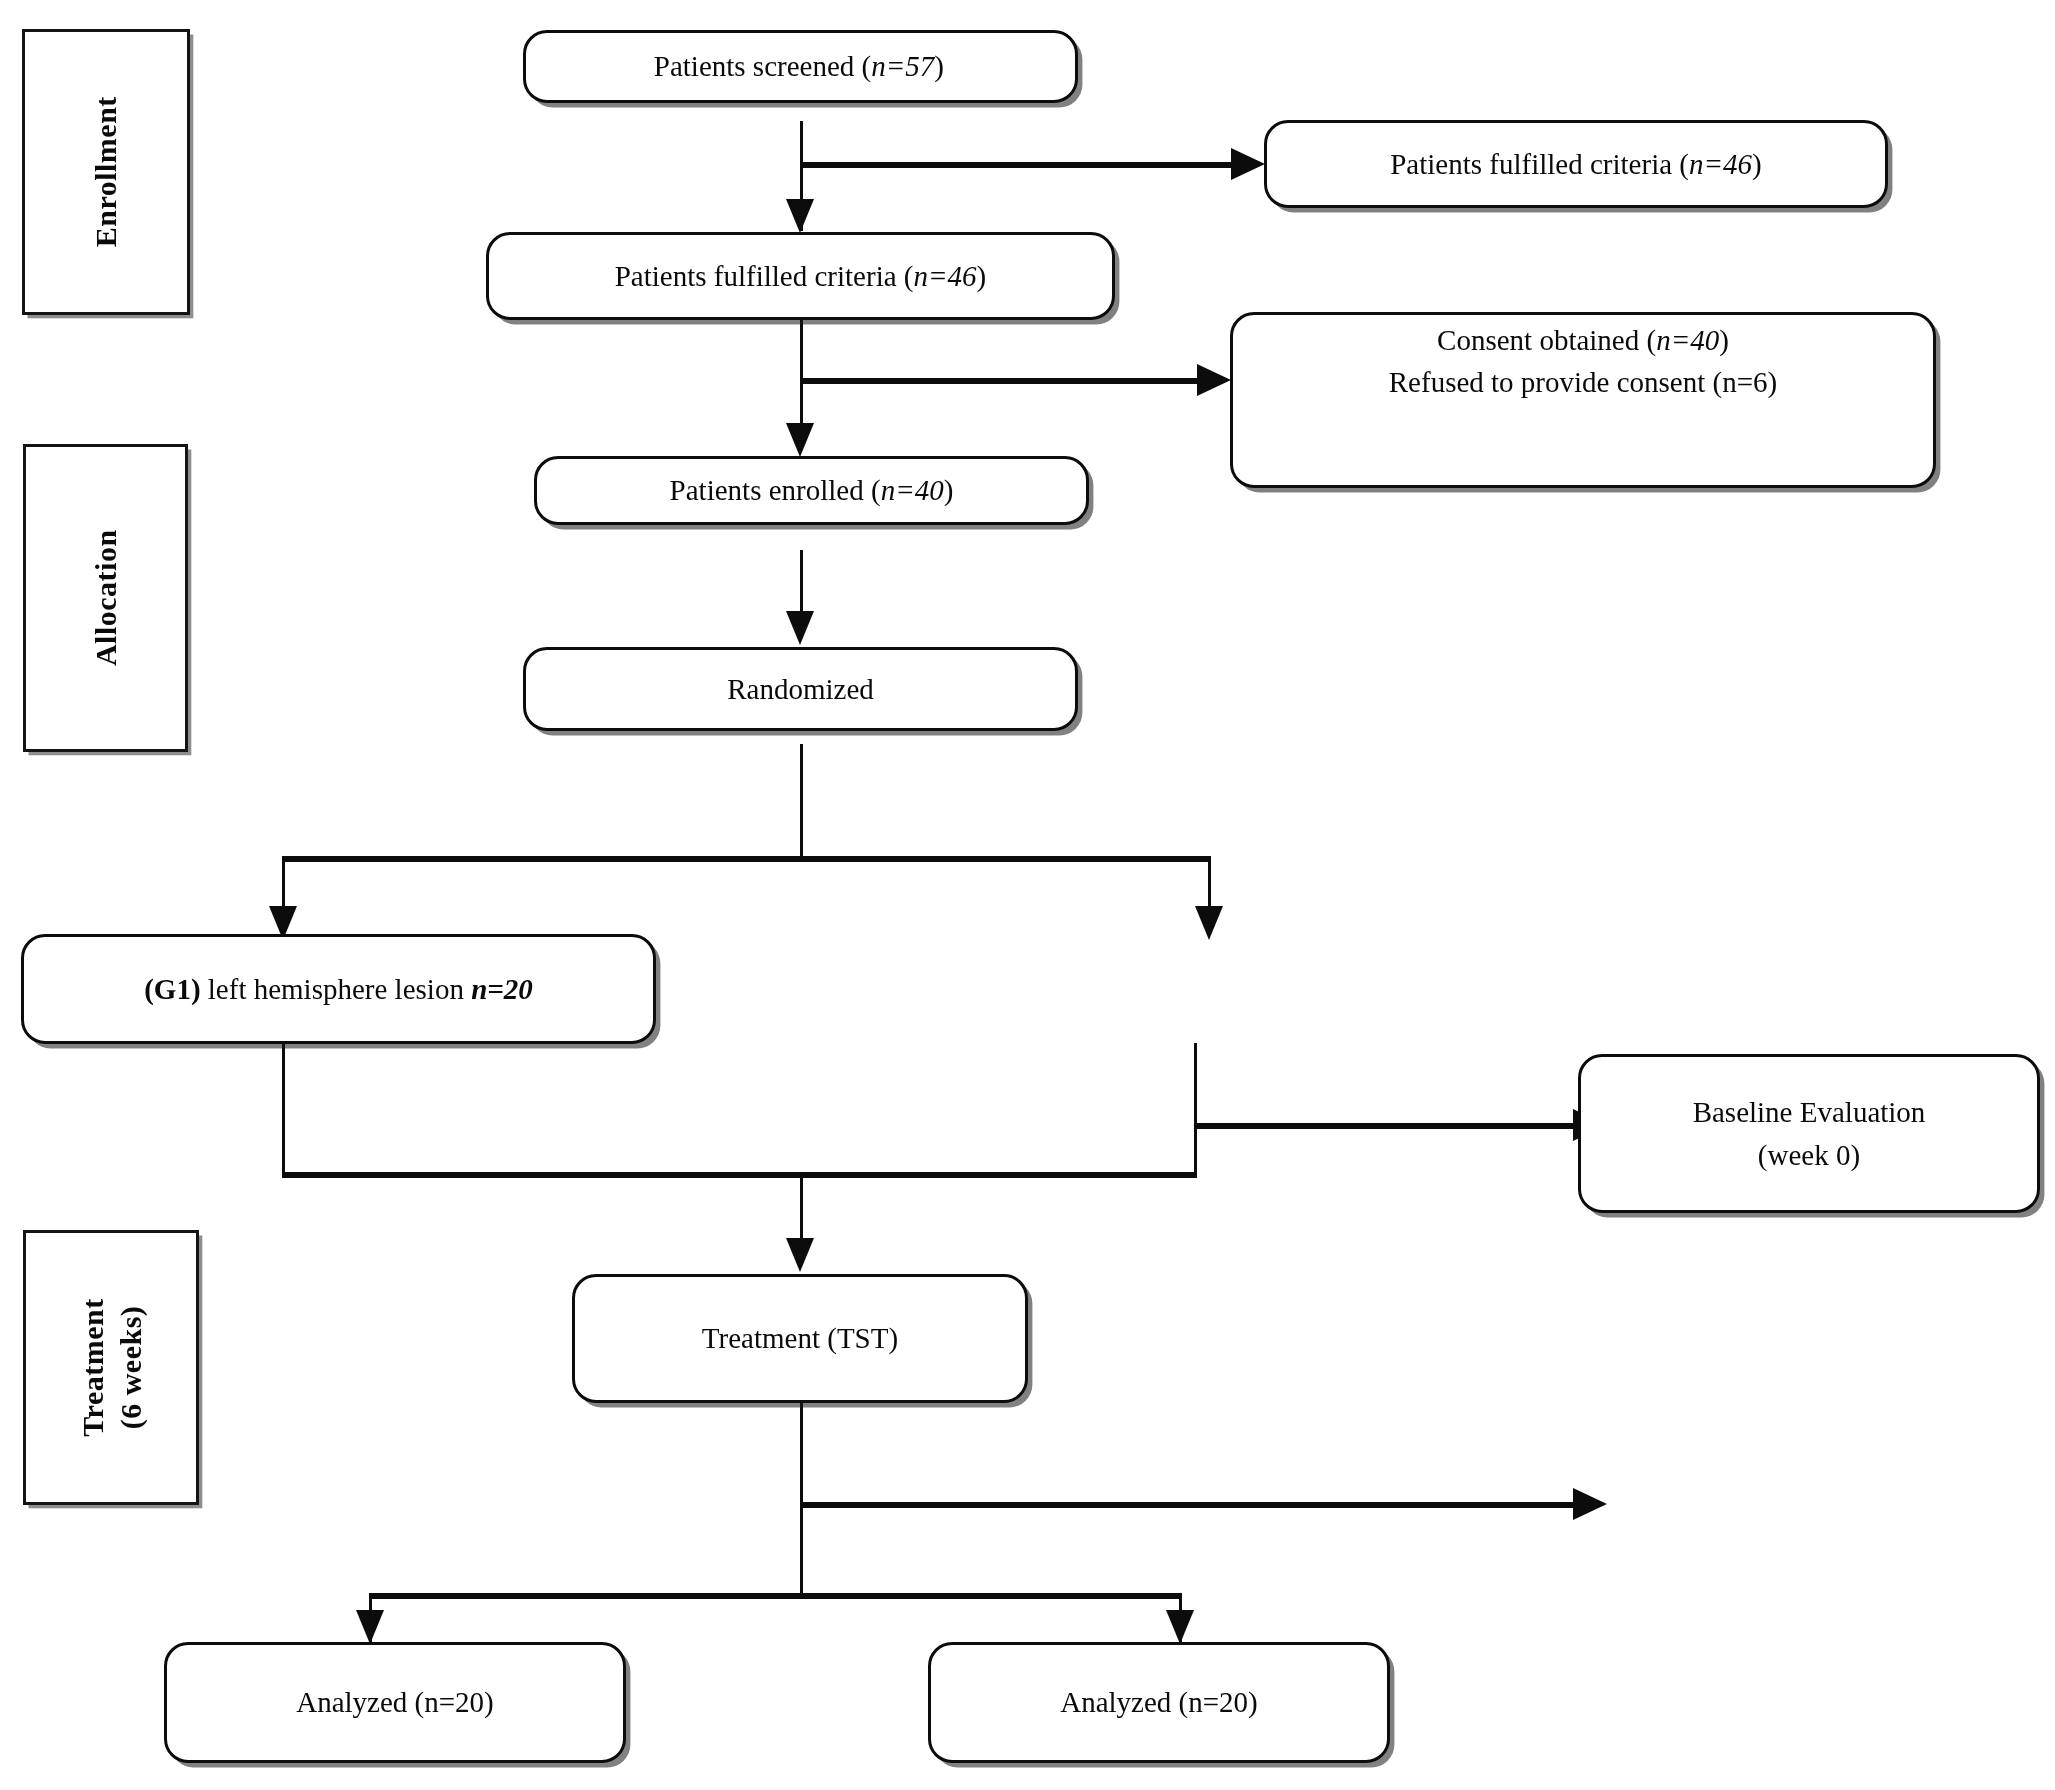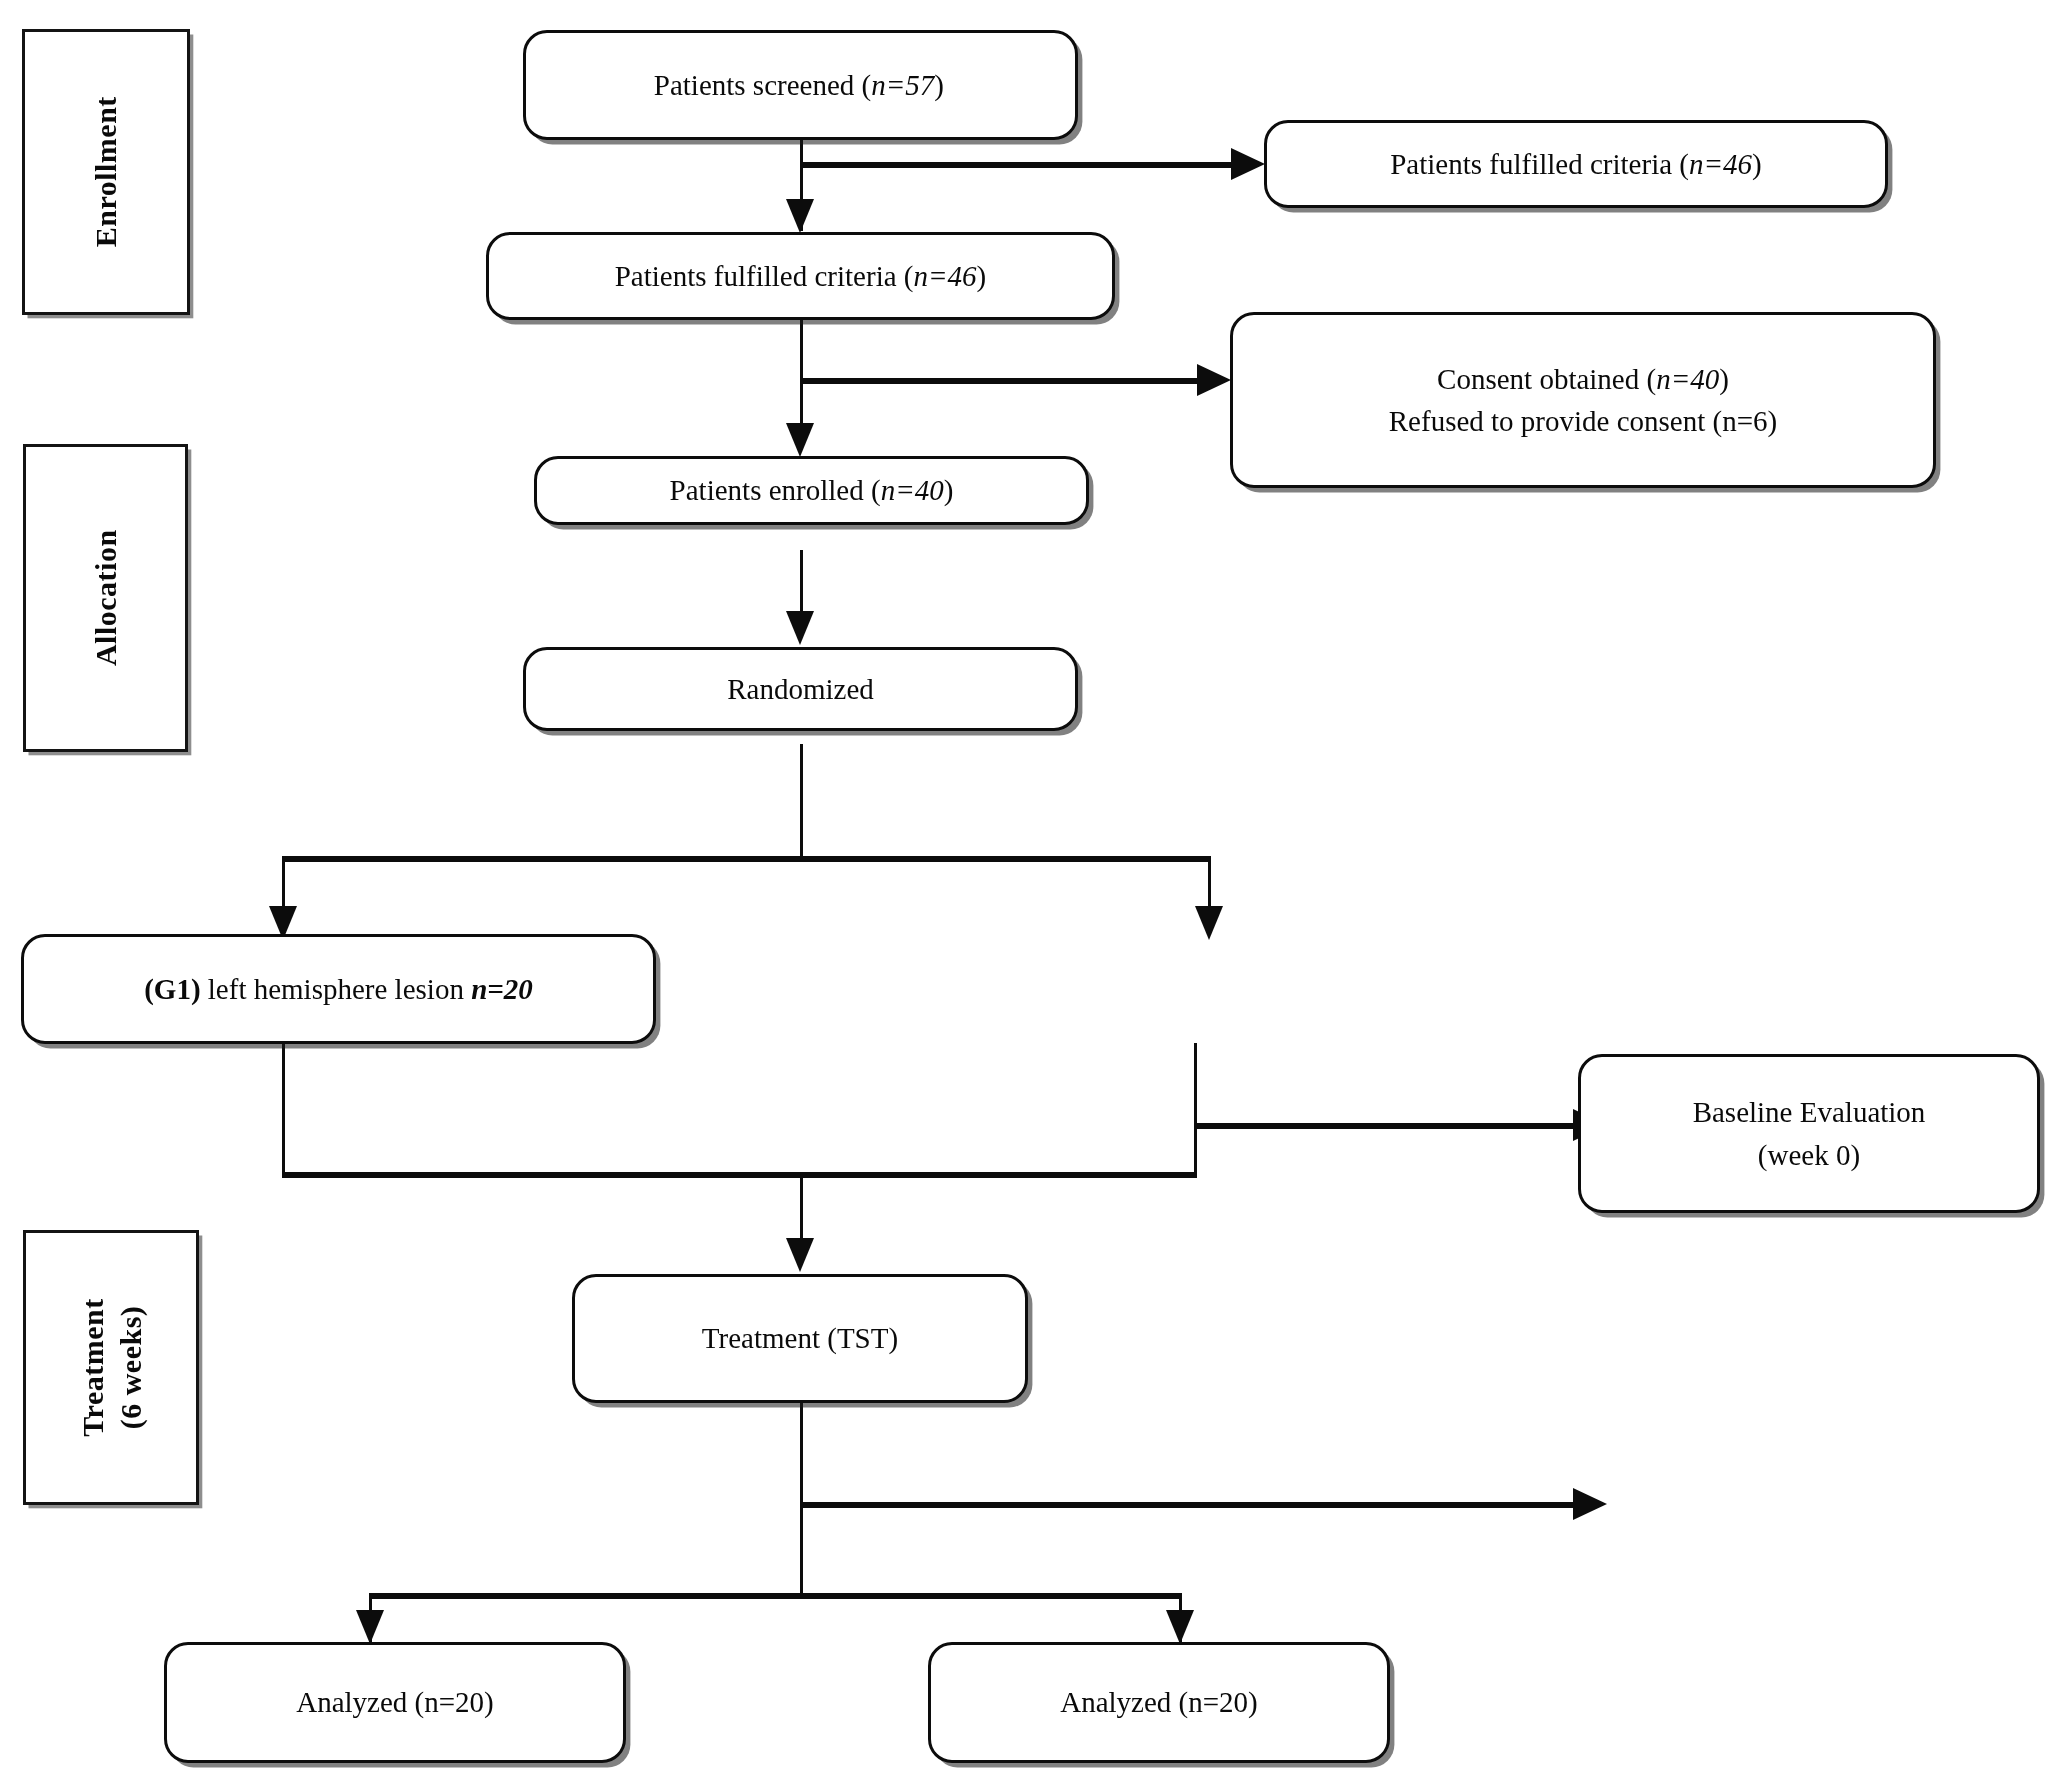--- a/index.html
+++ b/index.html
@@ -98,33 +98,33 @@
     <span class="rot">Allocation</span>
   </div>
 
   <div class="railbox" style="left:23px; top:1230px; width:176px; height:275px;">
     <span class="rot">
       <span class="l1">Treatment</span>
       <span class="l2">(6 weeks)</span>
     </span>
   </div>
 
-  <div class="node" style="left:523px; top:30px; width:555px; height:110px;padding-left:11px;">
+  <div class="node" style="left:523px; top:30px; width:555px; height:73px;padding-left:11px;">
     <span class="line"><span>Patients screened (</span><em>n</em><em>=57</em><span>)</span></span>
   </div>
 
   <div class="node" style="left:1264px; top:120px; width:624px; height:88px;">
     <span class="line"><span>Patients fulfilled criteria (</span><em>n</em><em>=46</em><span>)</span></span>
   </div>
 
   <div class="node" style="left:486px; top:232px; width:629px; height:88px;">
     <span class="line"><span>Patients fulfilled criteria (</span><em>n</em><em>=46</em><span>)</span></span>
   </div>
 
-  <div class="node" style="left:1230px; top:312px; width:706px; height:176px; flex-direction:column; justify-content:center;">
+  <div class="node" style="left:1230px; top:312px; width:706px; height:176px; flex-direction:column; justify-content:flex-start;">
     <span class="line"><span>Consent obtained (</span><em>n</em><em>=40</em><span>)</span></span>
     <span class="line">Refused to provide consent (n=6)</span>
   </div>
 
   <div class="node" style="left:523px; top:456px; width:555px; height:69px;margin-left:11px;">
     <span class="line"><span>Patients enrolled (</span><em>n</em><em>=40</em><span>)</span></span>
   </div>
 
   <div class="node" style="left:523px; top:647px; width:555px; height:84px;">
     <span class="line">Randomized</span>

